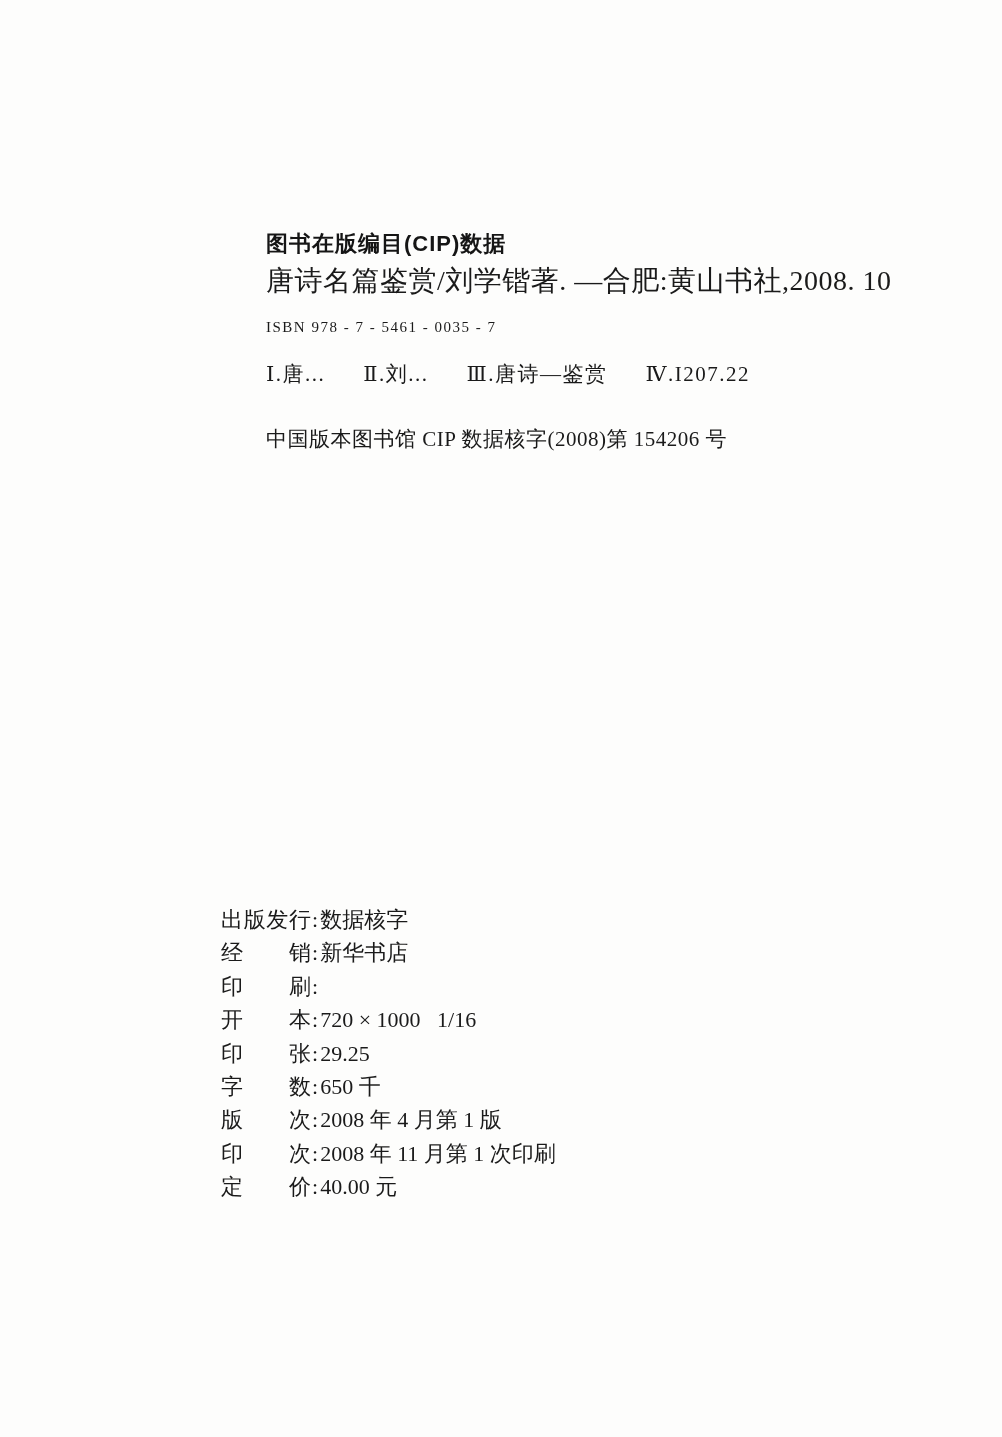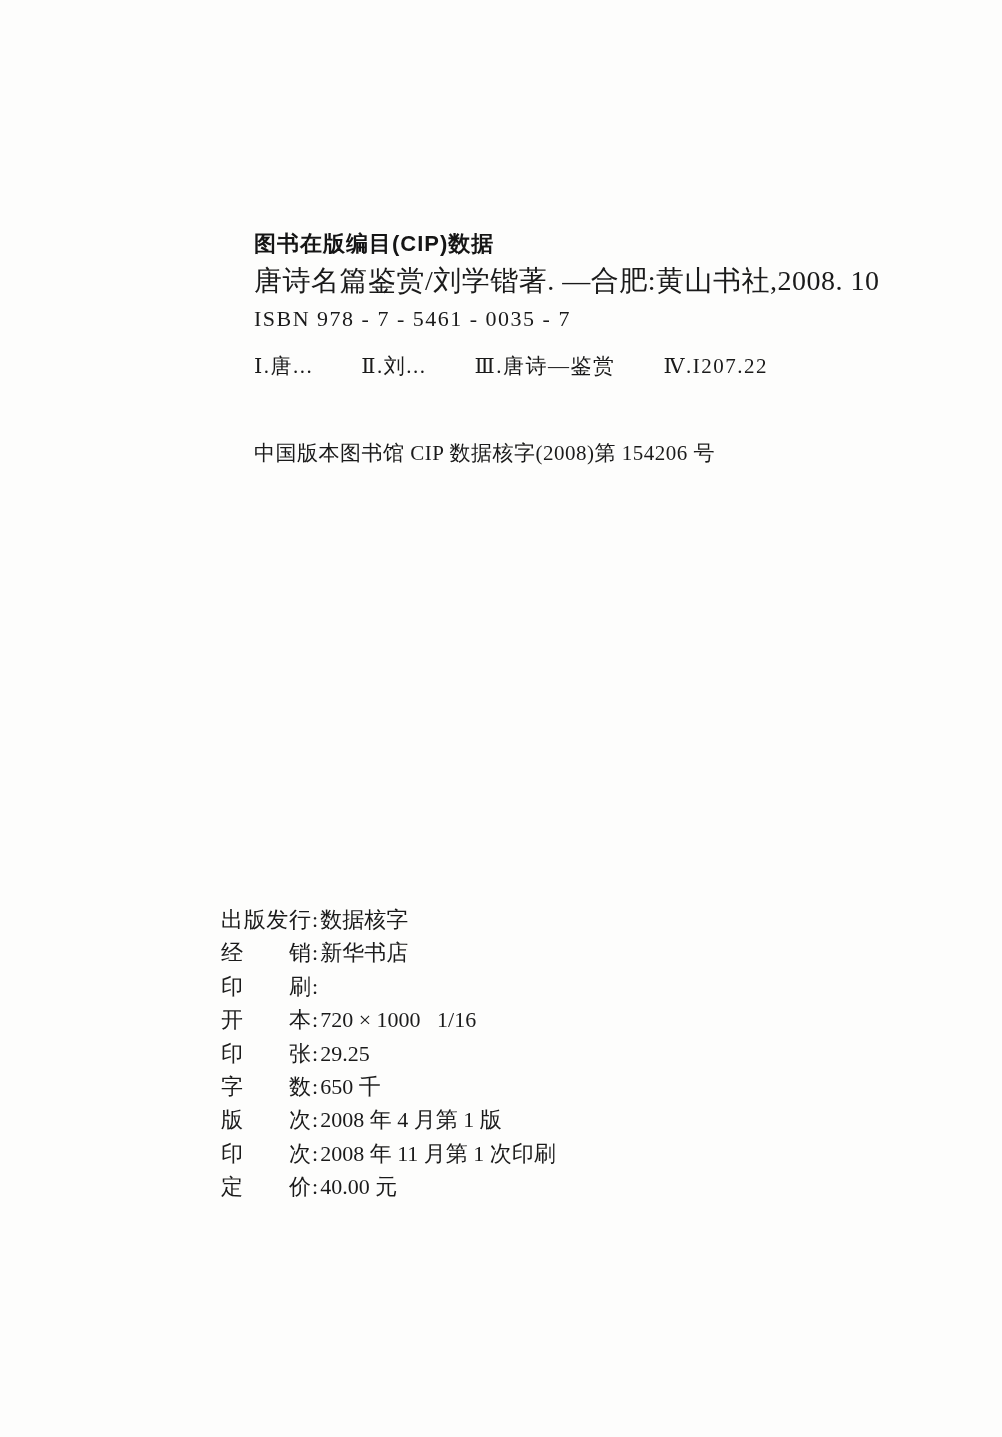--- a/index.html
+++ b/index.html
@@ -10,56 +10,56 @@
     height: 1437px;
     background: #fdfdfc;
     color: #1a1a1a;
     font-family: "Liberation Serif", "DejaVu Serif", serif;
     overflow: hidden;
   }
 
   
   .cip-block {
     position: absolute;
-    left: 254px;
+    left: 266px;
     top: 231px;
     width: 560px;
   }
   .cip-header {
     font-family: "Liberation Sans", "DejaVu Sans", sans-serif;
     font-weight: 700;
     font-size: 22px;
     line-height: 26px;
     letter-spacing: 1px;
     color: #151515;
   }
   .cip-title-line {
     margin-top: 11px;
     font-size: 28px;
     line-height: 26px;
     letter-spacing: 0.5px;
     white-space: pre;
   }
   .cip-isbn-line {
-    margin-top: 12px;
-    font-size: 22px;
+    margin-top: 20px;
+    font-size: 15px;
     line-height: 26px;
     letter-spacing: 1.5px;
     white-space: pre;
   }
   .cip-classification {
     margin-top: 21px;
     display: flex;
-    gap: 48px;
+    gap: 38px;
     font-size: 21px;
     line-height: 26px;
     letter-spacing: 1.5px;
   }
   .cip-registry-line {
-    margin-top: 61px;
+    margin-top: 39px;
     font-size: 21px;
     line-height: 26px;
     letter-spacing: 0.5px;
     white-space: pre;
   }
 
   
   .colophon-block {
     position: absolute;
     left: 221px;

